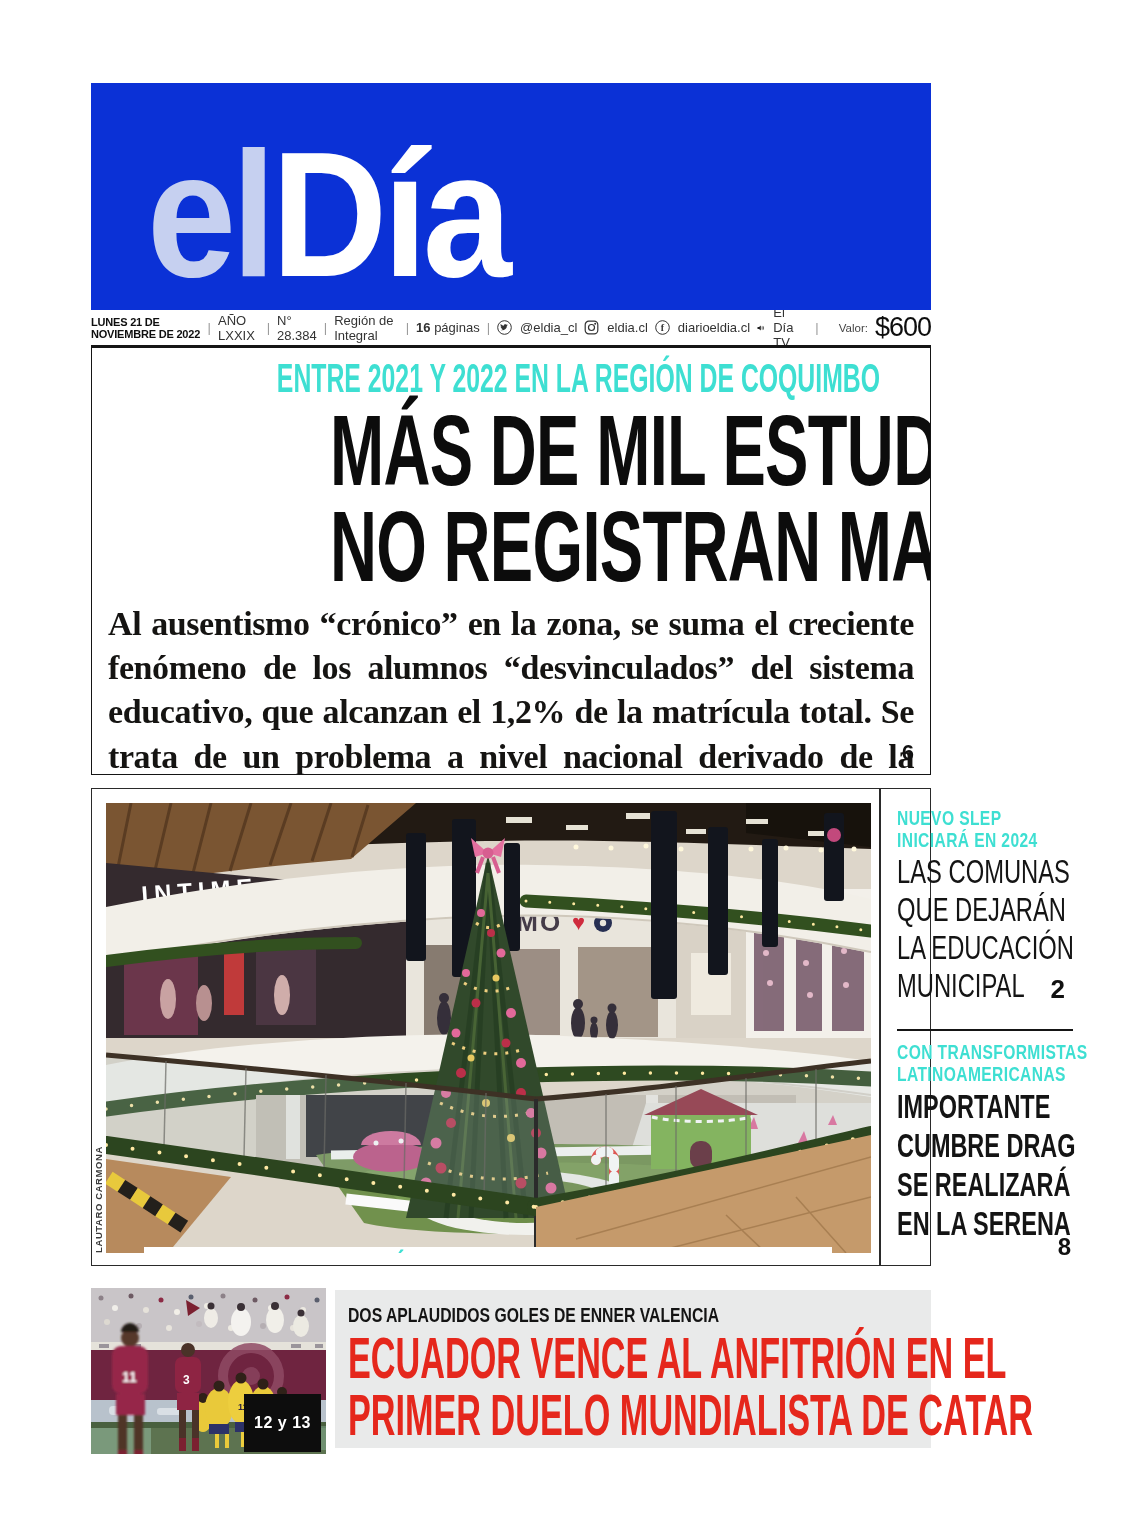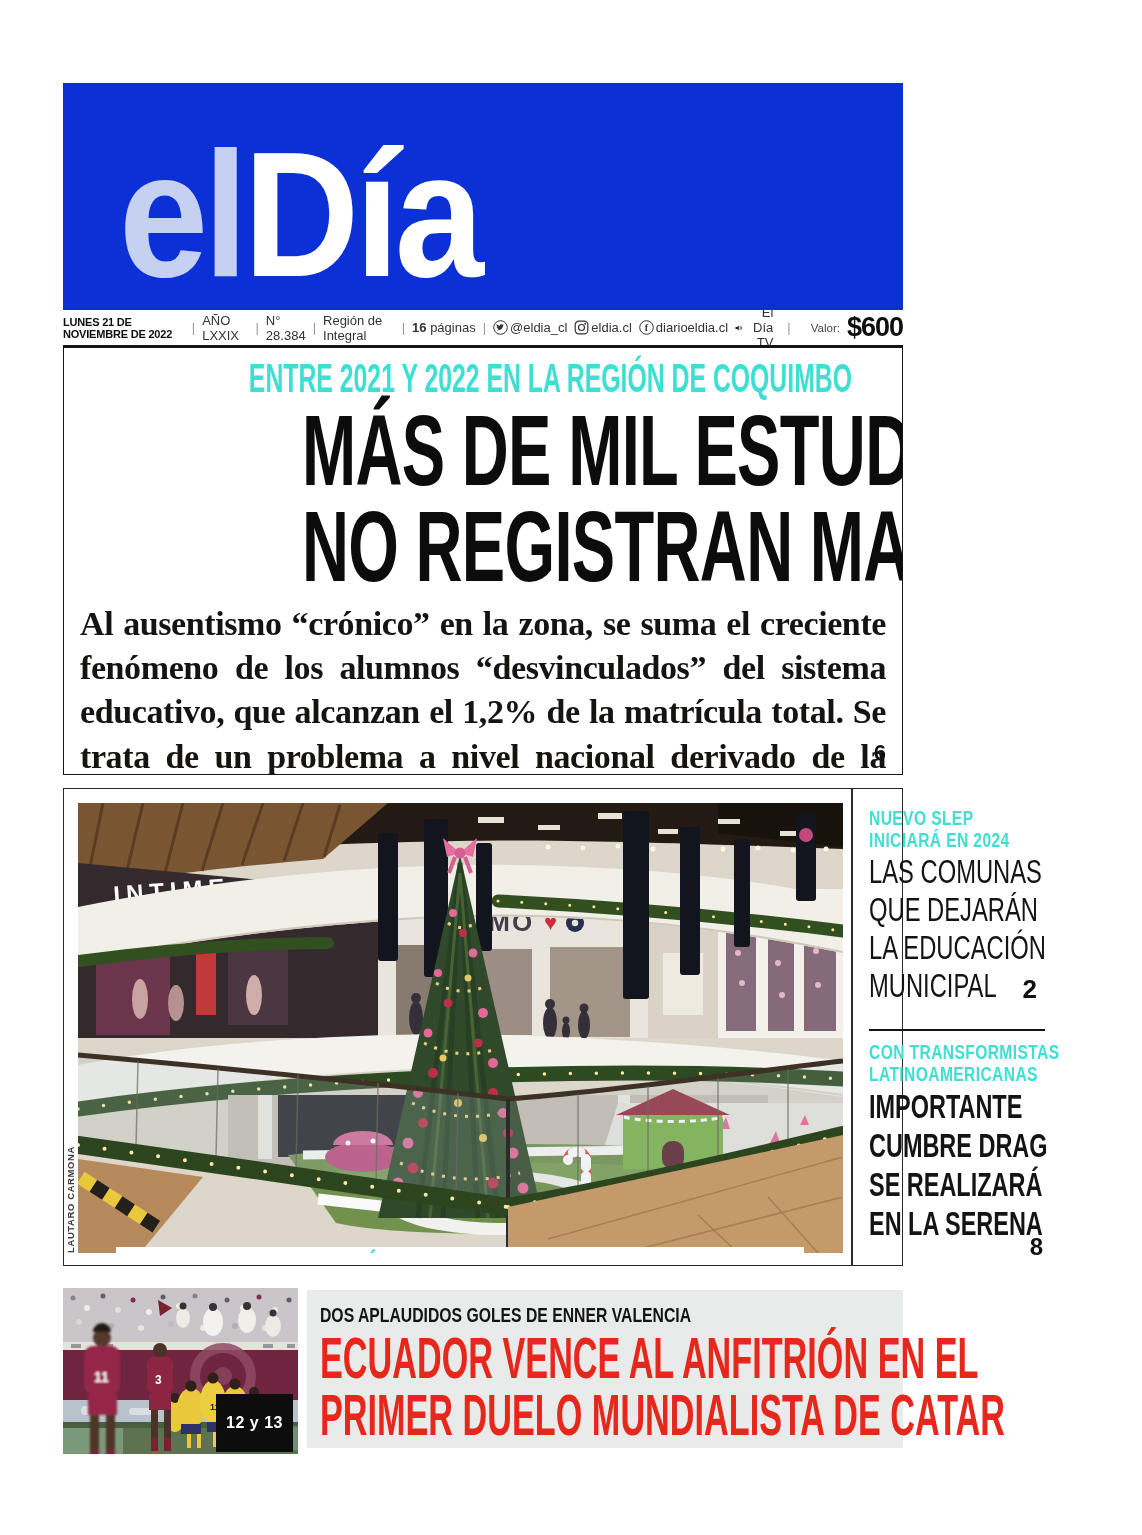--- a/index.html
+++ b/index.html
@@ -1,35 +1,35 @@
 <!DOCTYPE html>
 <html><head>
 <meta charset="utf-8">
 <style>
   html,body{margin:0;padding:0;background:#ffffff;}
   .page{position:relative;width:1142px;height:1535px;background:#fff;overflow:hidden;
         font-family:"Liberation Sans","DejaVu Sans",sans-serif;color:#111;}
-  .content{position:absolute;left:63px;top:83px;width:840px;}
+  .content{position:absolute;left:91px;top:83px;width:840px;}
 
   
   .masthead{position:relative;height:227px;background:#0b31d6;}
   .logo{position:absolute;left:56px;bottom:6px;font-size:178px;line-height:1;font-weight:bold;
         letter-spacing:-5px;transform:scaleX(.9);transform-origin:left bottom;white-space:nowrap;}
   .logo-el{color:#c6d0f0;}
   .logo-dia{color:#ffffff;}
 
   
   .dateline{height:35px;display:flex;align-items:center;font-size:13px;color:#333;}
   .dl-date{font-weight:bold;color:#0e0e0e;font-size:11px;letter-spacing:-.2px;}
   .sep{color:#9a9a9a;padding:0 7px;font-weight:400;}
   .dl-right{margin-left:auto;display:flex;align-items:center;gap:7px;}
-  .soc{display:flex;align-items:center;gap:2px;text-align:right;}
+  .soc{display:flex;align-items:center;gap:8px;}
   .soc svg{display:block;}
   .price-label{font-size:11.5px;color:#444;margin-left:6px;}
-  .price{font-size:27px;font-weight:bold;color:#0e0e0e;letter-spacing:-1px;}
+  .price{font-size:27px;font-weight:normal;color:#0e0e0e;letter-spacing:-1px;}
 
   
   .cond{display:block;width:max-content;transform-origin:left top;white-space:pre-line;}
   .cond-c{display:block;width:max-content;margin:0 auto;transform-origin:center top;white-space:pre-line;}
 
   
   .lead-box{position:relative;box-sizing:border-box;height:430px;margin-top:0;
             border:1.5px solid #151515;border-top:3px solid #151515;padding-top:10px;overflow:hidden;}
   .lead-kicker{font-size:40px;font-weight:bold;color:#3edfd2;transform:scaleX(.62);line-height:1;}
   .lead-headline{font-size:100px;font-weight:bold;color:#0c0c0c;line-height:.96;letter-spacing:-1px;

